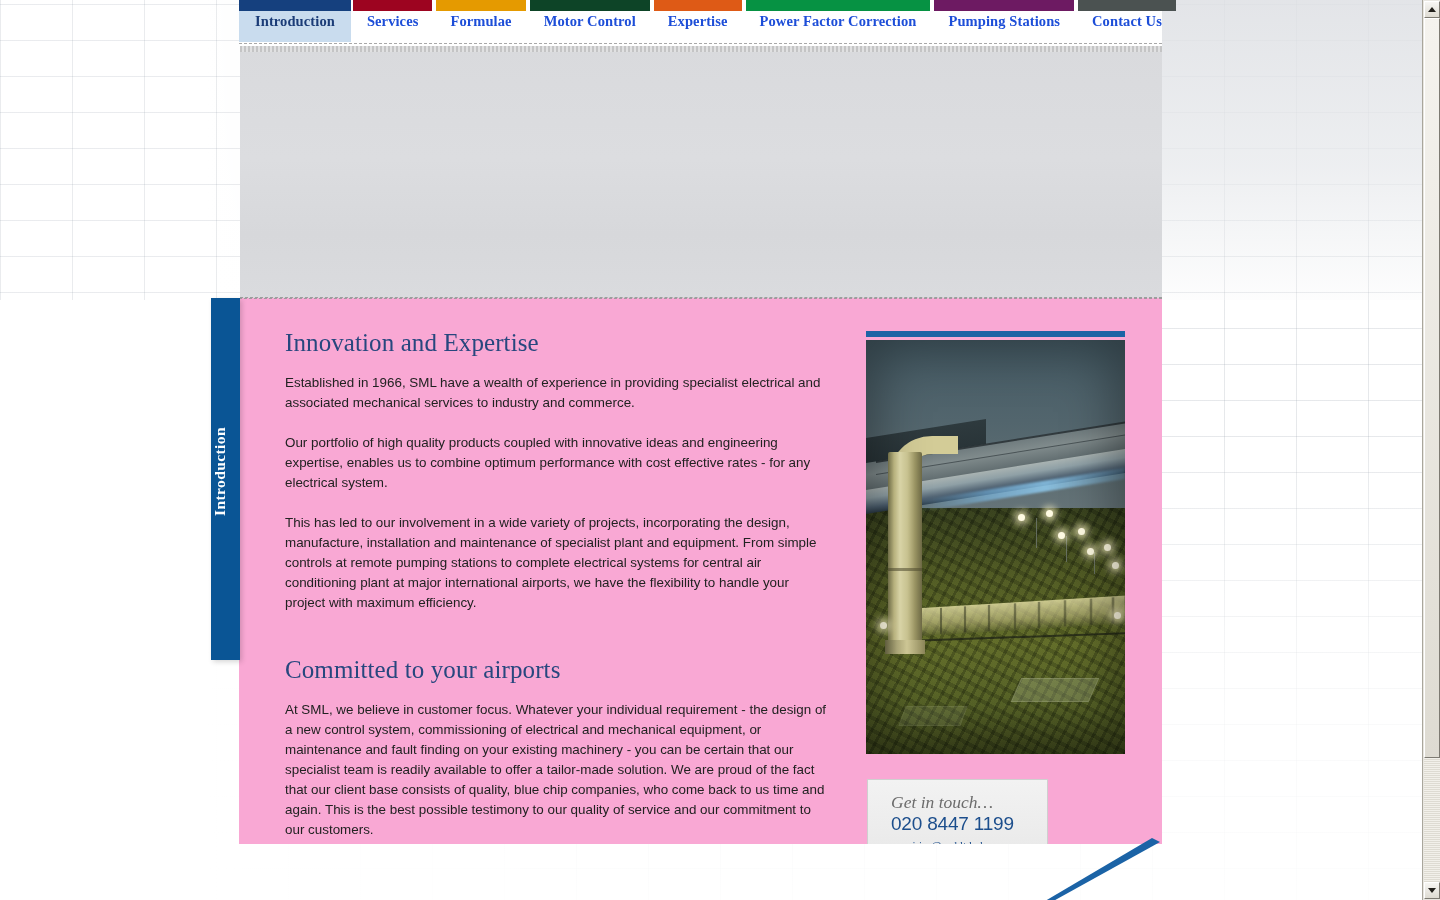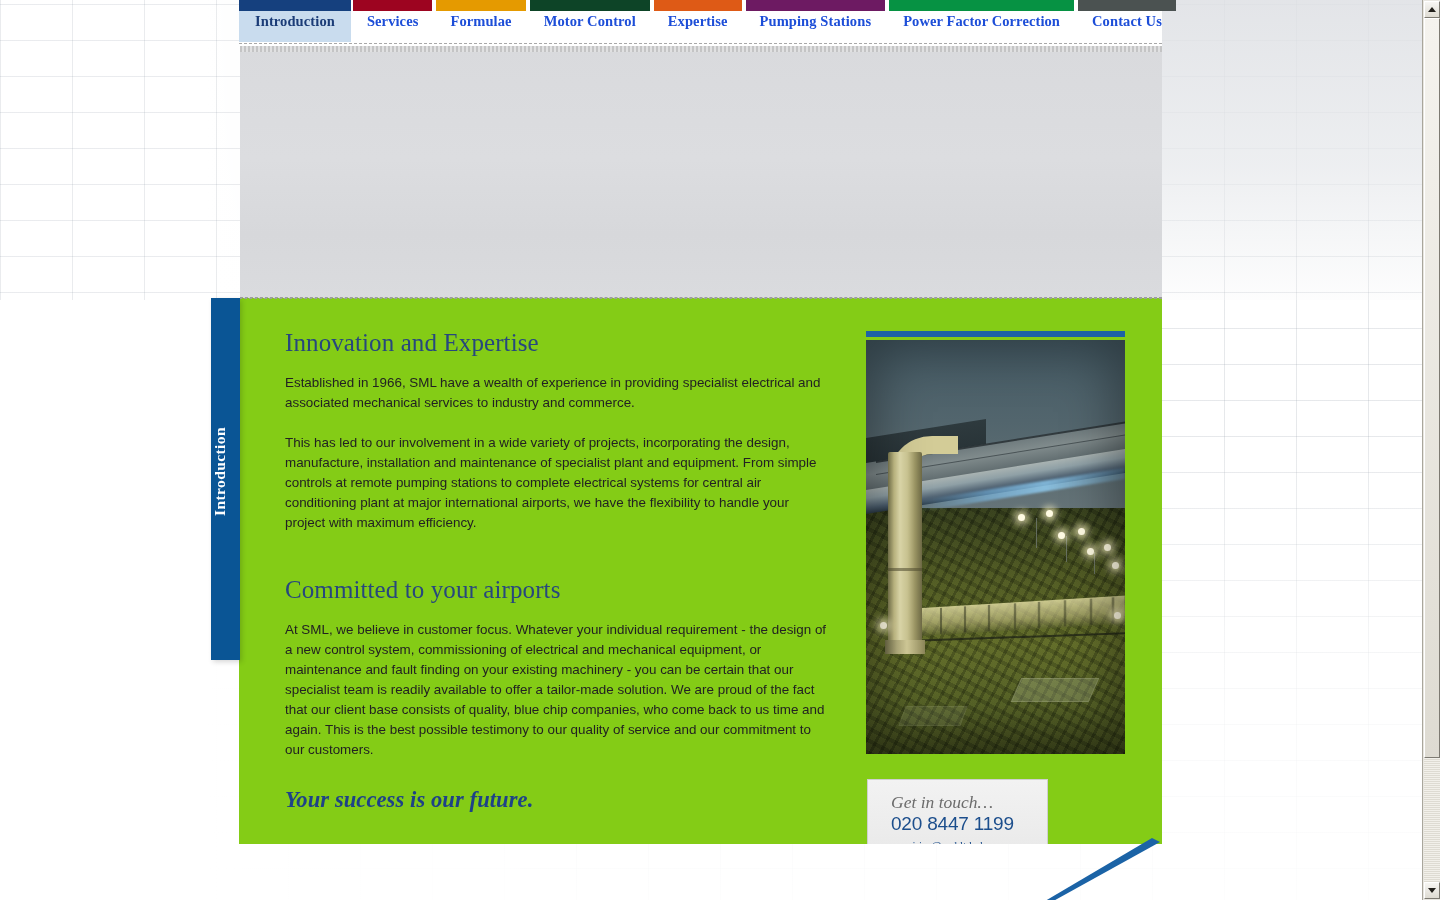--- a/index.html
+++ b/index.html
@@ -112,21 +112,21 @@
     background: repeating-linear-gradient(to right, #bdbdbd 0 2px, #e3e3e3 2px 4px);
     opacity: 0.75;
     z-index: 21;
   }
 
   
   #content-panel {
     position: absolute;
     left: 239px; top: 298px;
     width: 923px; height: 546px;
-    background: #84cc16;
+    background: #f9a8d4;
     border-top: 1px dashed #9d9d9d;
     z-index: 25;
     overflow: hidden;
   }
 
   
   #side-tab {
     position: absolute;
     left: 211px; top: 298px;
     width: 29px; height: 362px;
@@ -456,45 +456,46 @@
       </div>
       <div class="nav-tab">
         <span class="tab-bar" style="background: rgb(13, 68, 39);"></span>
         <span>Motor Control</span>
       </div>
       <div class="nav-tab">
         <span class="tab-bar" style="background: rgb(222, 90, 22);"></span>
         <span>Expertise</span>
       </div>
       <div class="nav-tab">
+        <span class="tab-bar" style="background: rgb(6, 146, 67);"></span>
+        <span>Power Factor Correction</span>
+      </div>
+      <div class="nav-tab">
         <span class="tab-bar" style="background: rgb(109, 26, 98);"></span>
         <span>Pumping Stations</span>
-      </div>
-      <div class="nav-tab">
-        <span class="tab-bar" style="background: rgb(6, 146, 67);"></span>
-        <span>Power Factor Correction</span>
       </div>
       <div class="nav-tab">
         <span class="tab-bar" style="background: rgb(75, 82, 81);"></span>
         <span>Contact Us</span>
       </div>
     </div>
 </div>
 <div id="nav-dashed-bottom"></div>
 
 <div id="side-tab">
   <div id="side-tab-label">Introduction</div>
 </div>
 
 <div id="content-panel">
 
   <div id="text-col">
 
     <h2 class="section-head">Innovation and Expertise</h2>
     <p class="body-copy">Established in 1966, SML have a wealth of experience in providing specialist electrical and associated mechanical services to industry and commerce.</p>
+    <p class="body-copy">Our portfolio of high quality products coupled with innovative ideas and engineering expertise, enables us to combine optimum performance with cost effective rates - for any electrical system.</p>
     <p class="body-copy">This has led to our involvement in a wide variety of projects, incorporating the design, manufacture, installation and maintenance of specialist plant and equipment. From simple controls at remote pumping stations to complete electrical systems for central air conditioning plant at major international airports, we have the flexibility to handle your project with maximum efficiency.</p>
 
     <h2 class="section-head second">Committed to your airports</h2>
     <p class="body-copy">At SML, we believe in customer focus. Whatever your individual requirement - the design of a new control system, commissioning of electrical and mechanical equipment, or maintenance and fault finding on your existing machinery - you can be certain that our specialist team is readily available to offer a tailor-made solution. We are proud of the fact that our client base consists of quality, blue chip companies, who come back to us time and again. This is the best possible testimony to our quality of service and our commitment to our customers.</p>
 
     <div id="tagline">Your success is our future.</div>
   </div>
 
   <div id="photo-rule"></div>
 

